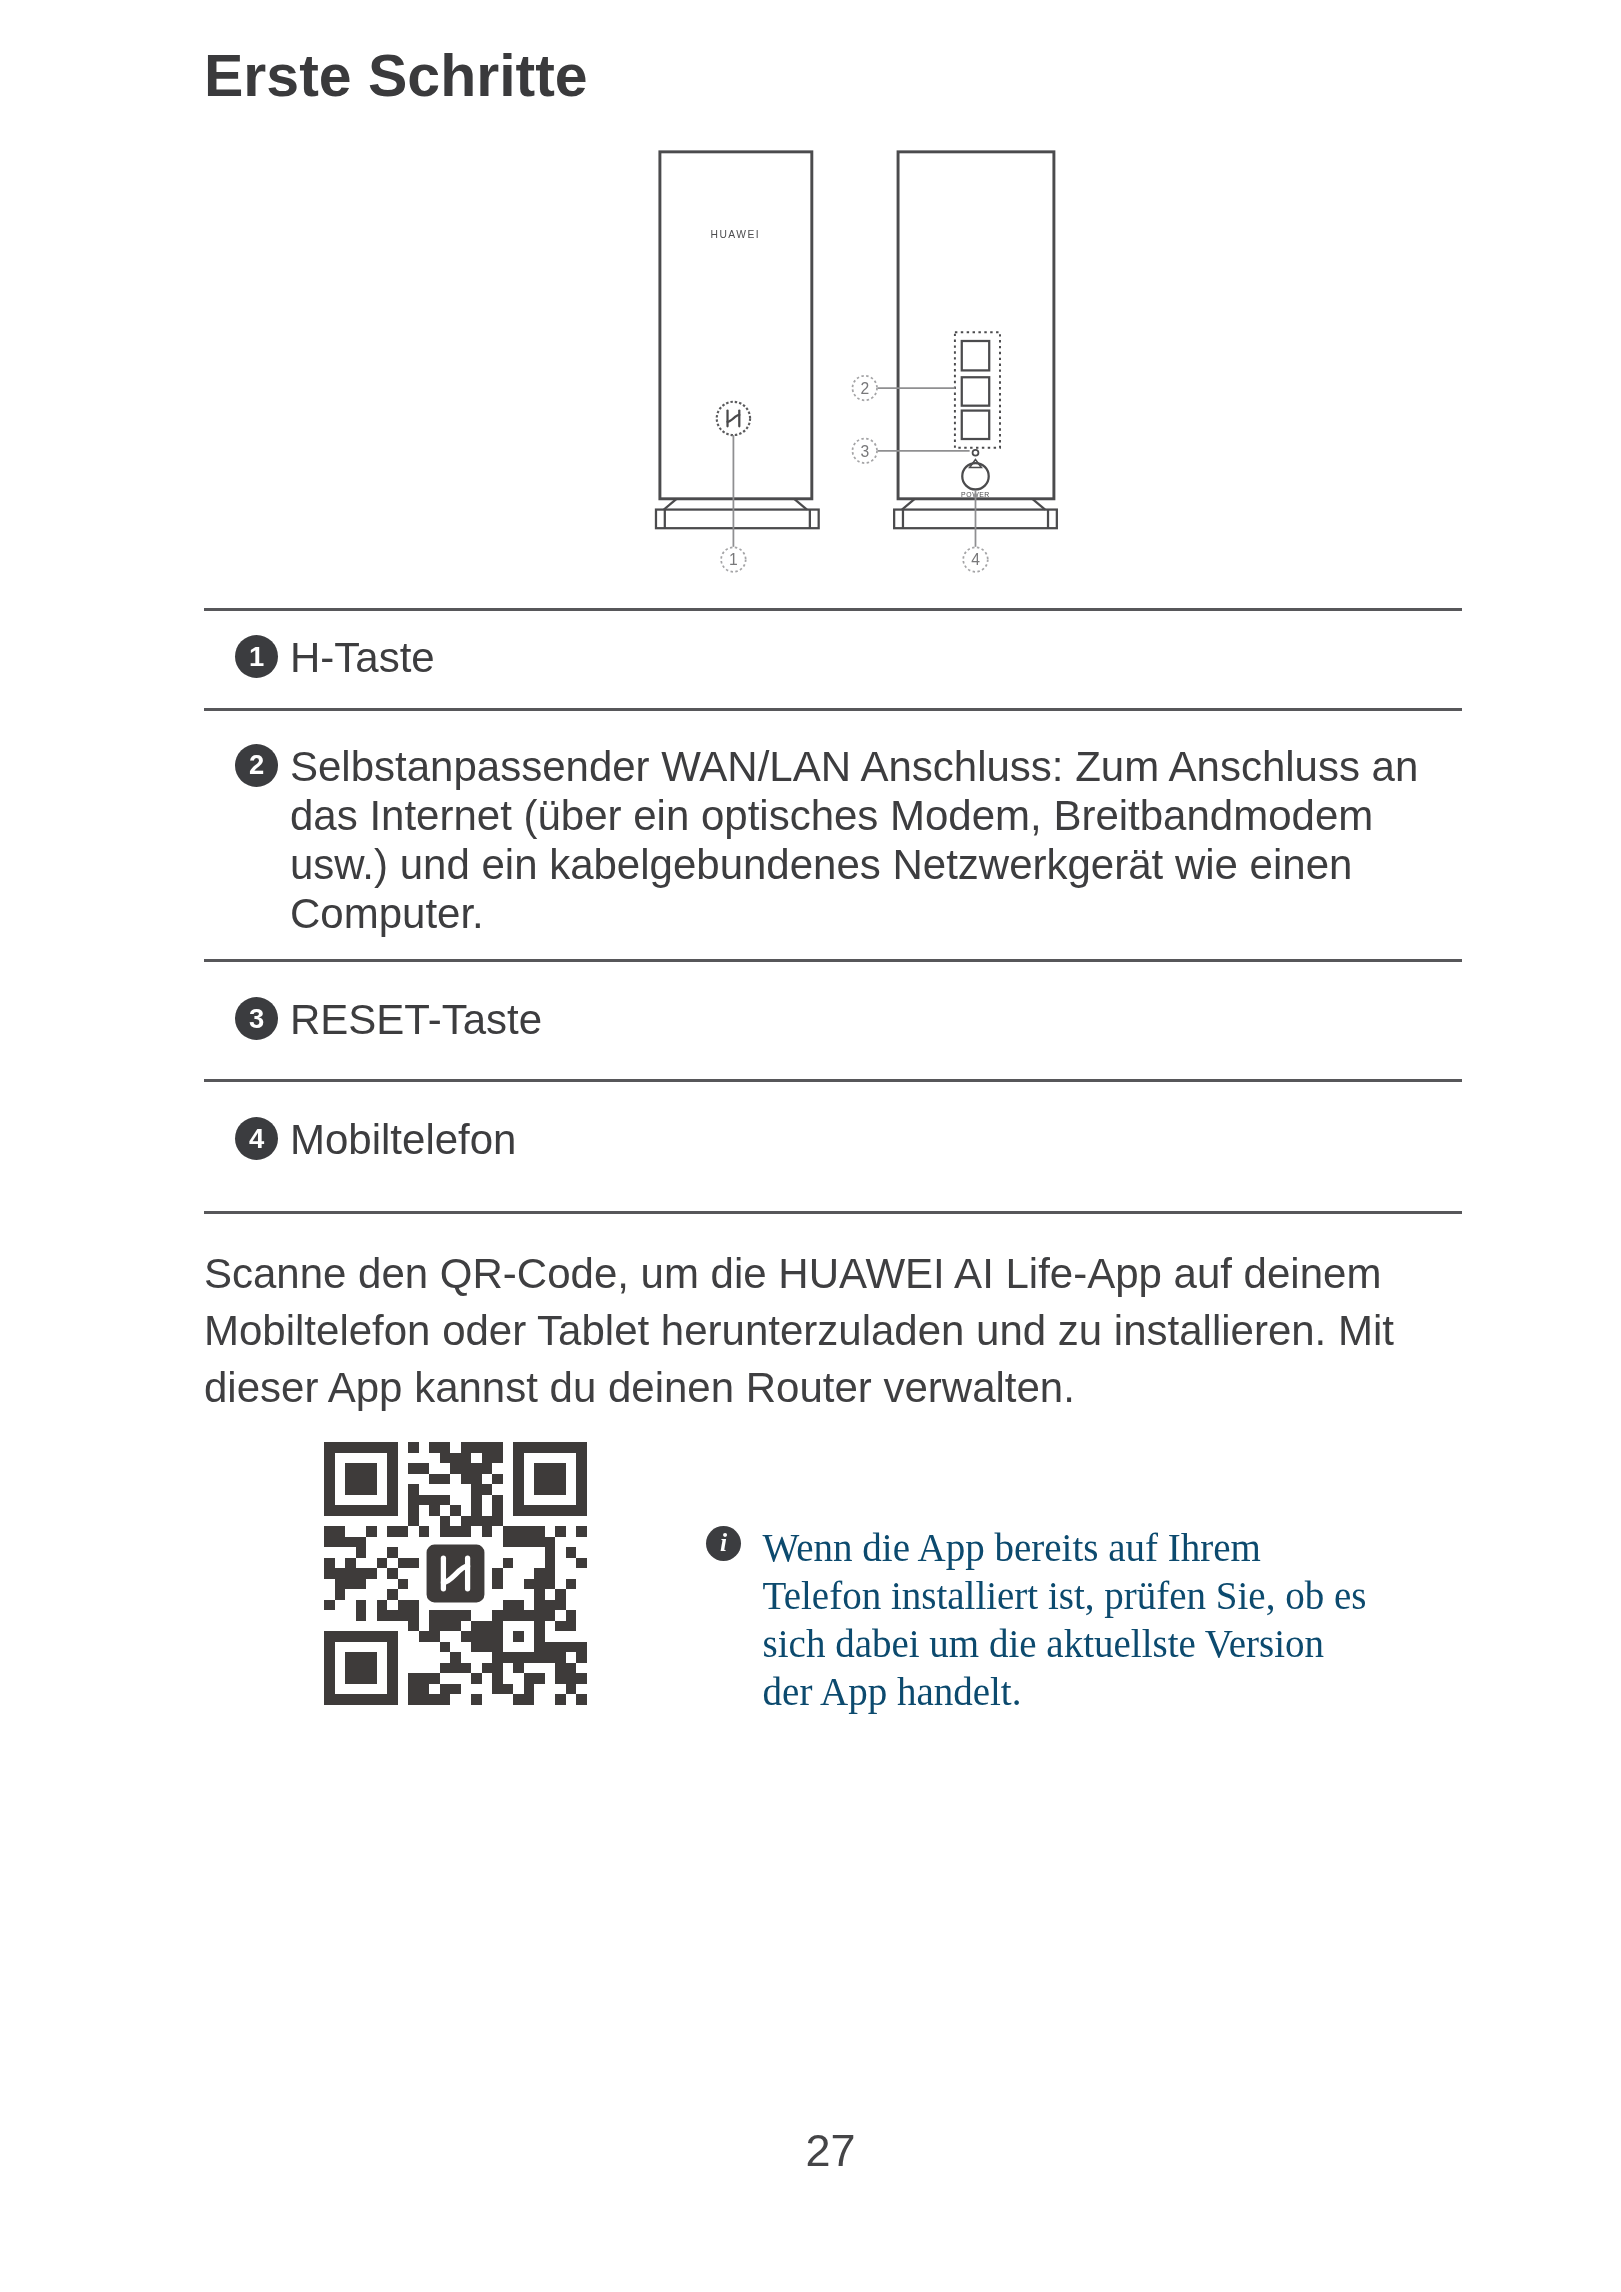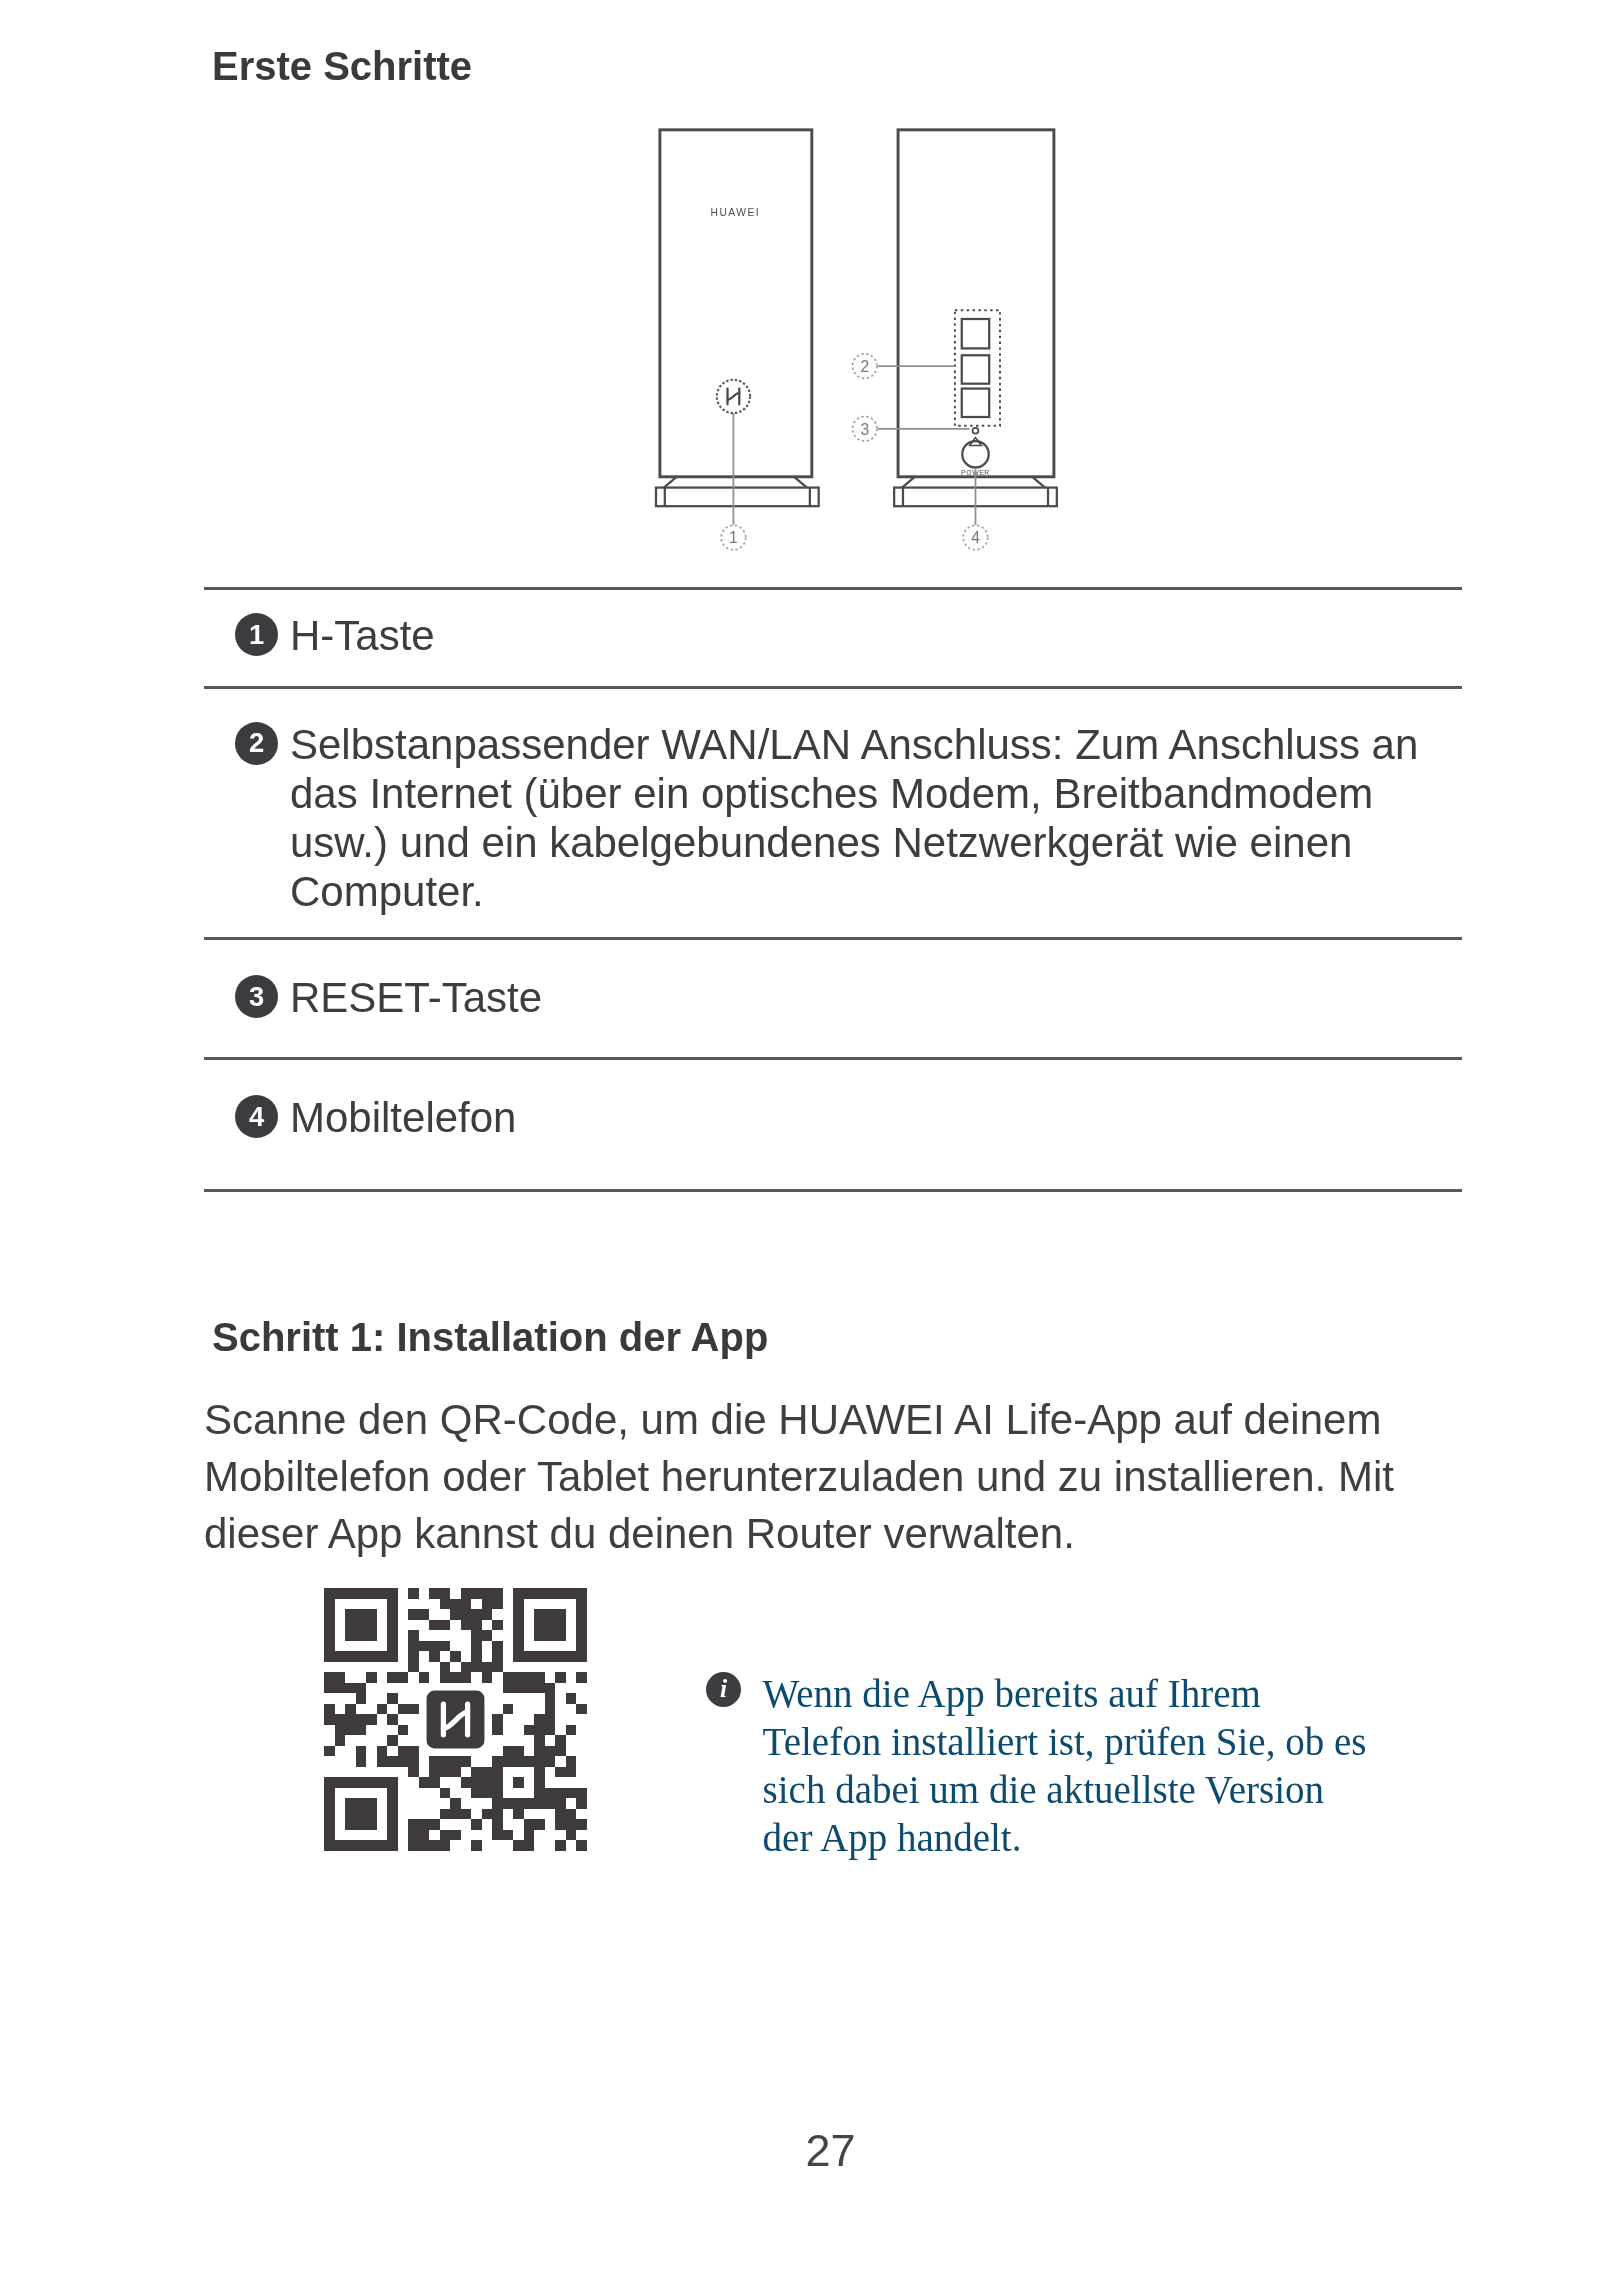--- a/index.html
+++ b/index.html
@@ -5,21 +5,21 @@
   html,body{margin:0;padding:0;}
   body{
     width:1621px;height:2293px;background:#ffffff;position:relative;overflow:hidden;
     font-family:"Liberation Sans", sans-serif;color:#3b3b3d;
   }
   .content{padding:0 159px 0 204px;}
   h1.doc-title{
     font-size:69px;font-weight:bold;color:#3a3a3c;text-align:center;
     margin:0;padding-top:143px;line-height:1.15;
   }
-  h2.sec{font-size:40px;font-weight:bold;color:#3a3a3c;margin:8px;line-height:1.15;}
+  h2.sec{font-size:59px;font-weight:bold;color:#3a3a3c;margin:0;line-height:1.15;}
   #h2-start{margin-top:43px;}
   #h2-step{margin-top:122px;}
   .diagram-wrap{margin-top:33px;margin-left:343px;width:610px;height:443px;}
   
   .legend{margin-top:21.6px;border-top:3.9px solid #57575a;}
   .lrow{display:flex;align-items:flex-start;border-bottom:3.9px solid #57575a;}
   .lrow.r1{padding:21.6px 0 25.5px;}
   .lrow.r2{padding:31px 0 21.6px;}
   .lrow.r3{padding:33px 0 35px;}
   .lrow.r4{padding:33px 0 47px;}
@@ -152,21 +152,20 @@
     <div class="lrow r3">
       <div class="badge">3</div>
       <div class="ltext">RESET-Taste</div>
     </div>
     <div class="lrow r4">
       <div class="badge">4</div>
       <div class="ltext">Mobiltelefon</div>
     </div>
   </div>
 
-  <h2 class="sec" id="h2-step">Schritt 1: Installation der App</h2>
 
   <p class="para">Scanne den QR-Code, um die HUAWEI AI Life-App auf deinem
 Mobiltelefon oder Tablet herunterzuladen und zu installieren. Mit
 dieser App kannst du deinen Router verwalten.</p>
 
   <div class="qr-row">
     <div class="qr-box">
       <svg width="263" height="263" viewBox="0 0 25 25" shape-rendering="crispEdges">
 
         <g>

